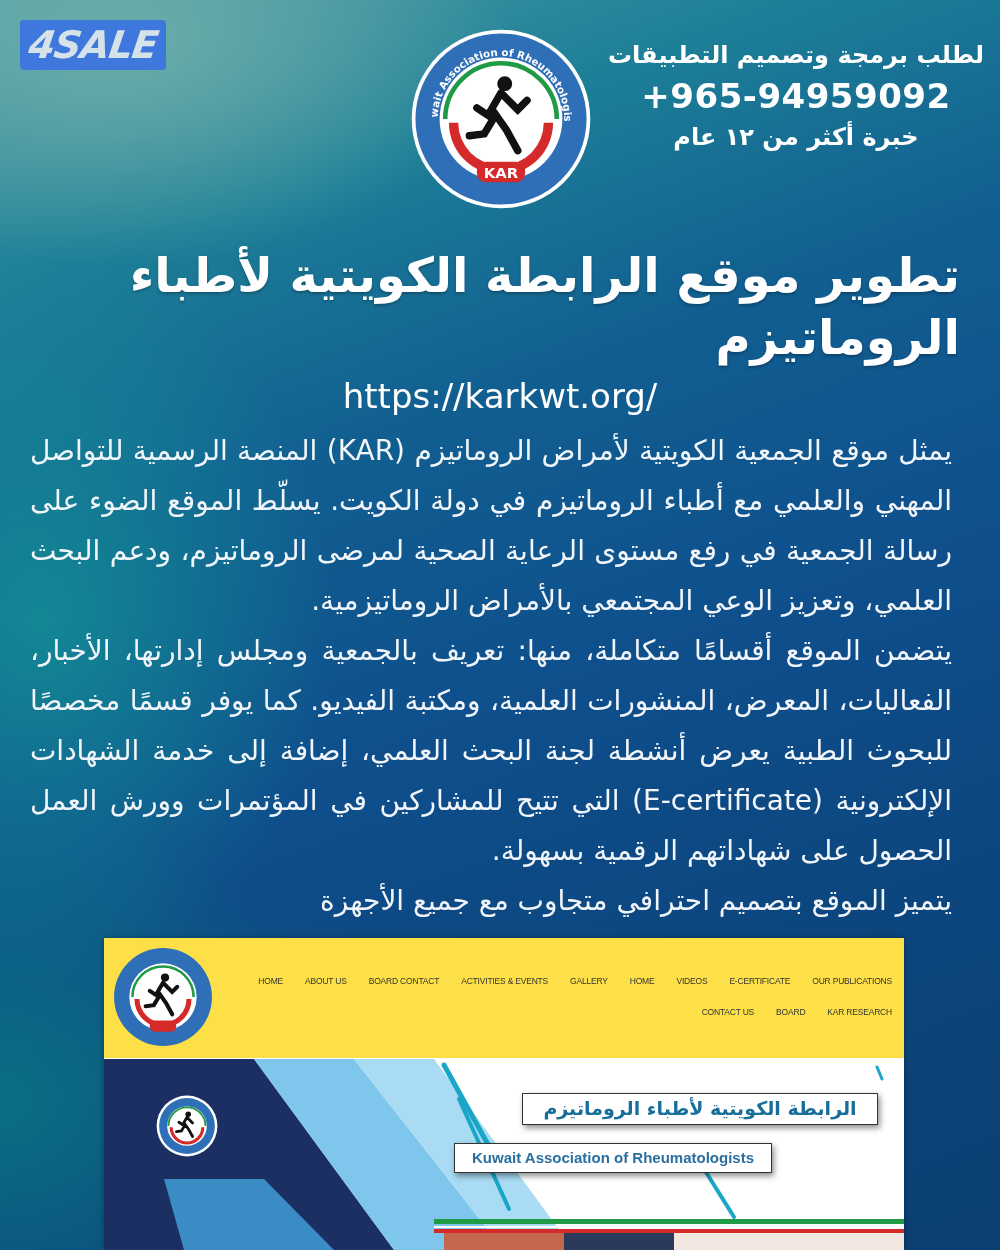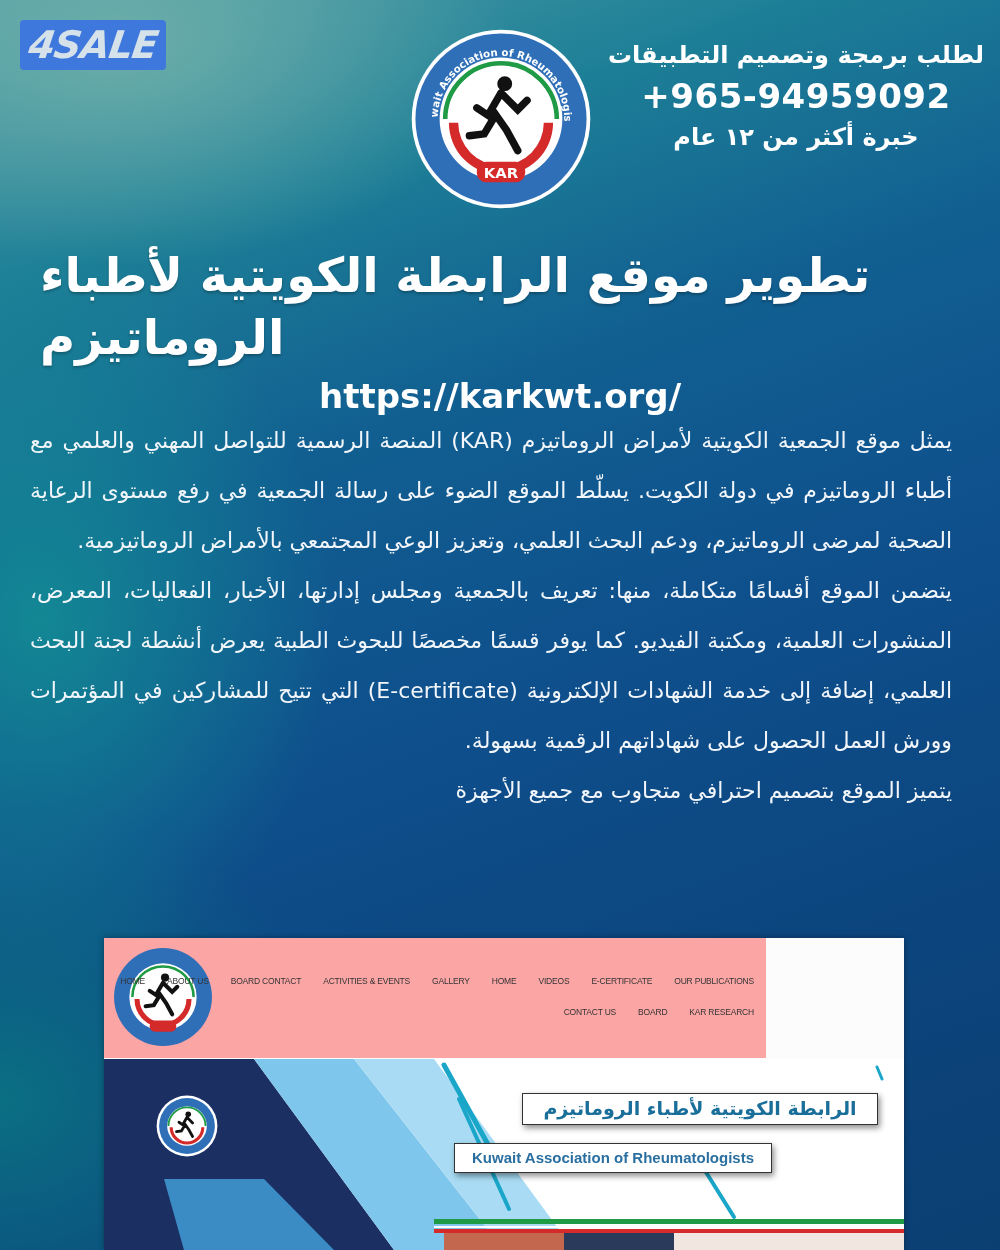--- a/index.html
+++ b/index.html
@@ -40,45 +40,45 @@
     text-align: center; direction: rtl;
     font-weight: bold;
   }
   .contact .line1 { font-size: 24px; line-height: 38px; text-align: center; }
   .contact .phone { font-size: 34px; line-height: 44px; direction: ltr; letter-spacing: 0.5px; }
   .contact .exp { font-size: 24px; line-height: 38px; }
 
   
   .headline {
     position: absolute; left: 40px; top: 244px; width: 920px;
-    text-align: left; direction: rtl;
+    text-align: right; direction: rtl;
     font-weight: bold; font-size: 48px; line-height: 62px;
     text-shadow: 0 2px 3px rgba(0,0,0,0.25);
   }
   .url {
     position: absolute; left: 0; top: 372px; width: 1000px;
-    text-align: center; font-weight: bold; font-size: 34px; line-height: 48px;
+    text-align: center; font-weight: normal; font-size: 34px; line-height: 48px;
   }
 
   
   .body {
-    position: absolute; left: 30px; top: 416px; width: 922px;
+    position: absolute; left: 30px; top: 426px; width: 922px;
     direction: rtl; text-align: right;
-    font-size: 22px; line-height: 50px;
+    font-size: 28px; line-height: 50px;
     color: #f2f6fa;
   }
   .body p { text-align: justify; text-align-last: right; }
 
   
   .site {
     position: absolute; left: 104px; top: 938px; width: 800px; height: 312px;
     background: #fcfcfc; overflow: hidden;
     box-shadow: 0 0 6px rgba(0,0,0,0.35);
   }
-  .site-header { position: absolute; left: 0; top: 0; width: 662px; height: 120px; background: #fca5a5; }
+  .site-header { position: absolute; left: 0; top: 0; width: 800px; height: 120px; background: #fde047; }
   .site-logo { position: absolute; left: 8px; top: 8px; width: 102px; height: 102px; }
   .site-logo svg { width: 100%; height: 100%; }
   .nav-row {
     position: absolute; right: 12px; display: flex; gap: 22px;
     font-family: "Liberation Sans", sans-serif; font-size: 8.5px; color: #333;
     letter-spacing: -0.2px;
   }
   .nav-row.r1 { top: 38px; }
   .nav-row.r2 { top: 69px; }
   .nav-row span { white-space: nowrap; }

